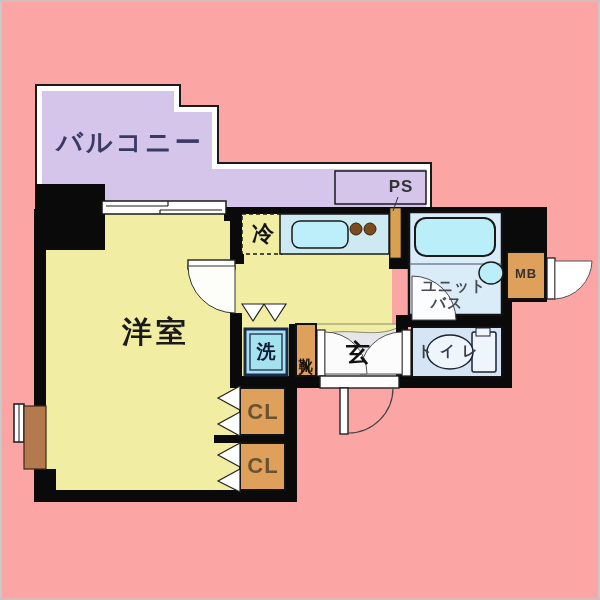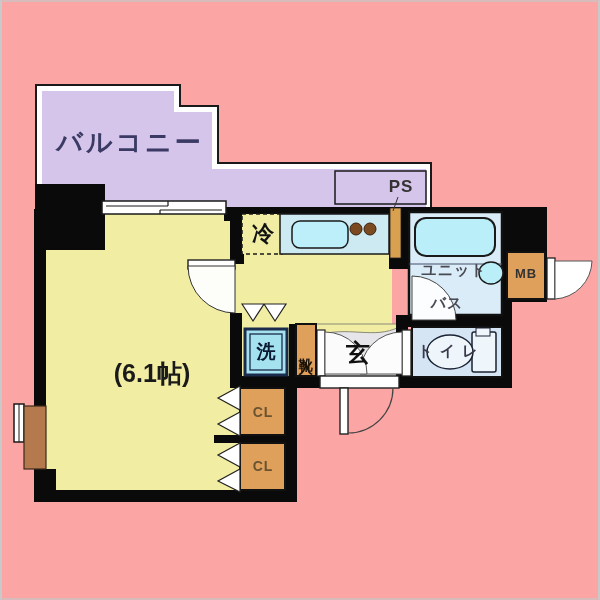--- a/index.html
+++ b/index.html
@@ -21,21 +21,21 @@
   .lbl-ps{font-size:17px;color:#333;letter-spacing:1px;}
   .lbl-room{font-size:30px;color:#1a1a1a;letter-spacing:4px;}
   .lbl-size{font-size:25px;color:#1a1a1a;}
   .lbl-fridge{font-size:22px;color:#111;}
   .lbl-bath{font-size:15px;color:#4a4a55;letter-spacing:1px;}
   .lbl-mb{font-size:13px;color:#333;letter-spacing:1px;}
   .lbl-toilet{font-size:15px;color:#39394a;letter-spacing:7px;}
   .lbl-genkan{font-size:24px;color:#111;}
   .lbl-washer{font-size:19px;color:#0a1a33;}
   .lbl-shoe{font-size:14px;color:#1a1208;writing-mode:vertical-rl;letter-spacing:2px;}
-  .lbl-cl{font-size:14px;color:#6a5330;letter-spacing:1px;}
+  .lbl-cl{font-size:22px;color:#6a5330;letter-spacing:1px;}
 </style>
 </head>
 <body>
 
 <div id="stage">
   <svg id="plan-svg" width="600" height="600" viewBox="0 0 600 600">
 
     <polygon points="34,83 178,83 178,104 216,104 216,161 429,161 429,207 34,207" style="fill:var(--c-paper);stroke:var(--c-line);stroke-width:2"></polygon>
     <polygon points="40,89 172,89 172,110 210,110 210,167 424,167 424,207 40,207" style="fill:var(--c-balcony);stroke:none"></polygon>
     <rect x="333" y="169" width="91" height="33" style="fill:var(--c-balcony);stroke:var(--c-line);stroke-width:1.5"></rect>
@@ -135,23 +135,23 @@
     </g>
 
     <g>
       <rect x="186" y="258" width="47" height="9" style="fill:#fff;stroke:#222;stroke-width:1.4"></rect>
       <path d="M 233 264 L 186 264 A 47 47 0 0 0 233 311 Z" style="fill:#fdfdfa;stroke:#333;stroke-width:1"></path>
     </g>
   </svg>
 
   <div class="lbl lbl-balcony" style="left:128px;top:141px;">バルコニー</div>
   <div class="lbl lbl-ps" style="left:399px;top:185px;">PS</div>
-  <div class="lbl lbl-size" style="left:150px;top:371px;">(6.1帖)</div>
+  <div class="lbl lbl-room" style="left:154px;top:330px;">洋室</div>
   <div class="lbl lbl-fridge" style="left:261px;top:232px;">冷</div>
-  <div class="lbl lbl-bath" style="left:452px;top:268px;">ユニット</div>
+  <div class="lbl lbl-bath" style="left:452px;top:284px;">ユニット</div>
   <div class="lbl lbl-bath" style="left:445px;top:301px;">バス</div>
   <div class="lbl lbl-mb" style="left:524px;top:272px;">MB</div>
   <div class="lbl lbl-toilet" style="left:449px;top:349px;">トイレ</div>
   <div class="lbl lbl-genkan" style="left:356px;top:351px;">玄</div>
   <div class="lbl lbl-washer" style="left:264px;top:350px;">洗</div>
   <div class="lbl lbl-shoe" style="left:304px;top:347px;">靴入</div>
   <div class="lbl lbl-cl" style="left:261px;top:410px;">CL</div>
   <div class="lbl lbl-cl" style="left:261px;top:464px;">CL</div>
 </div>
 

